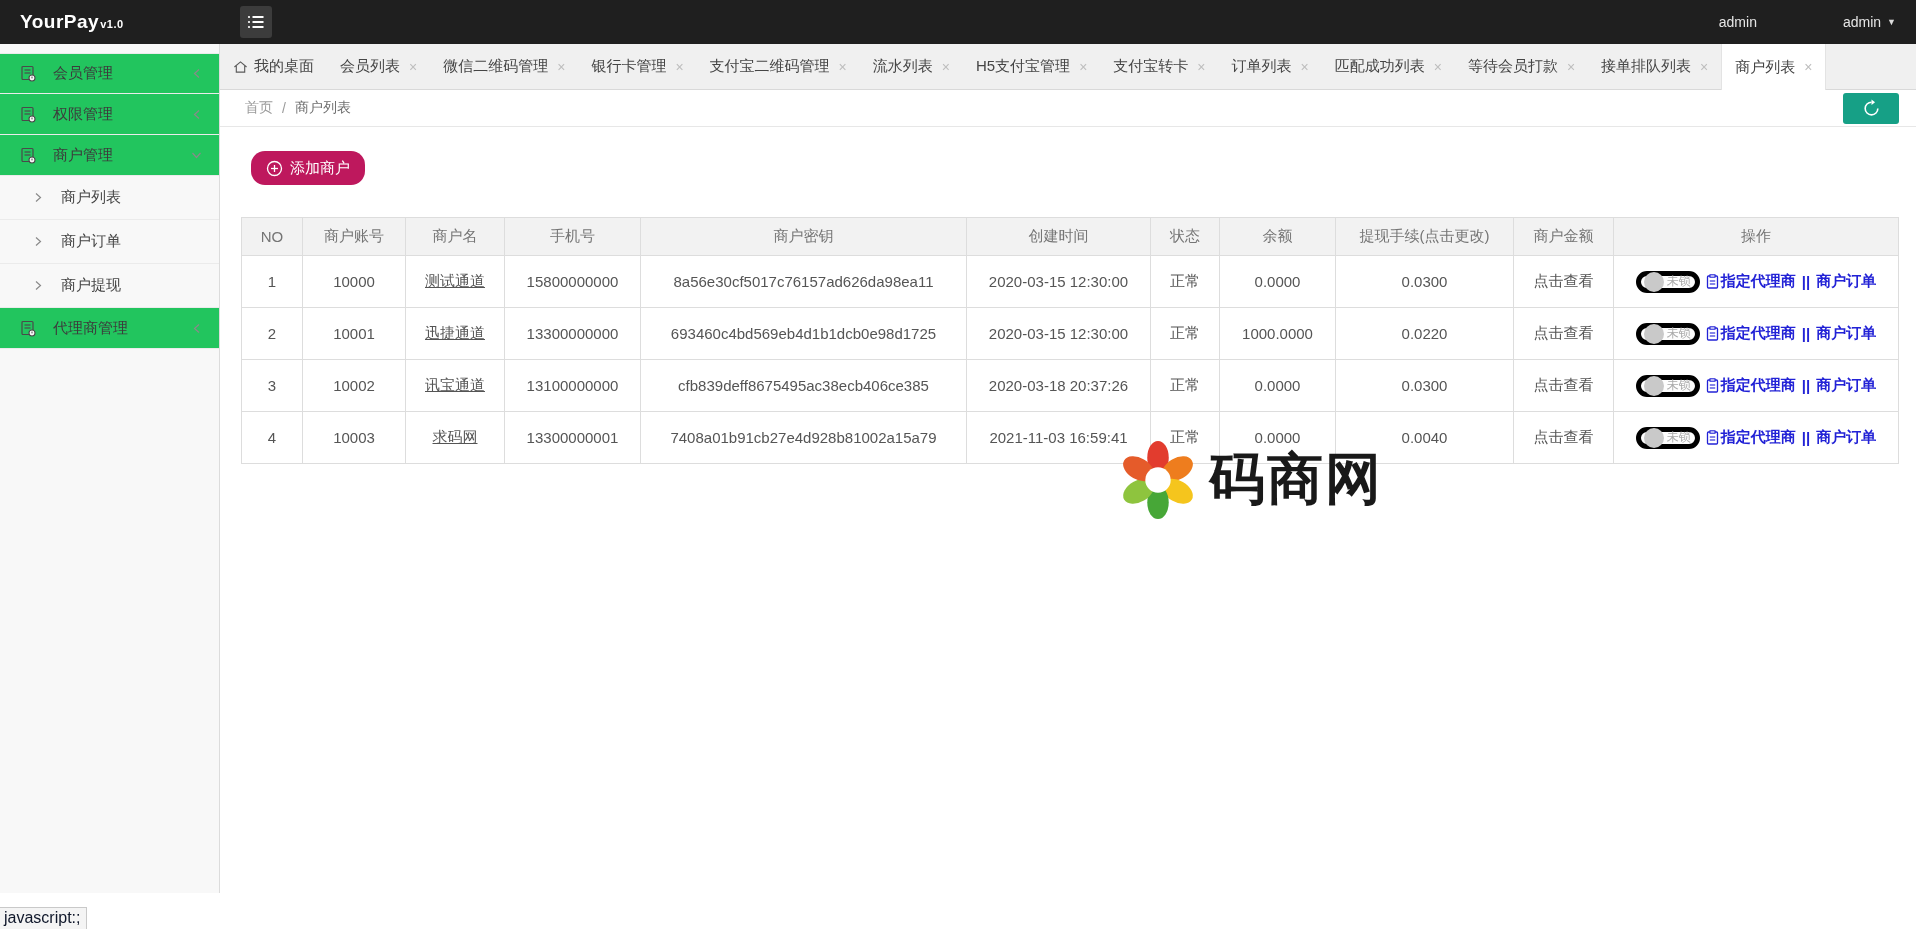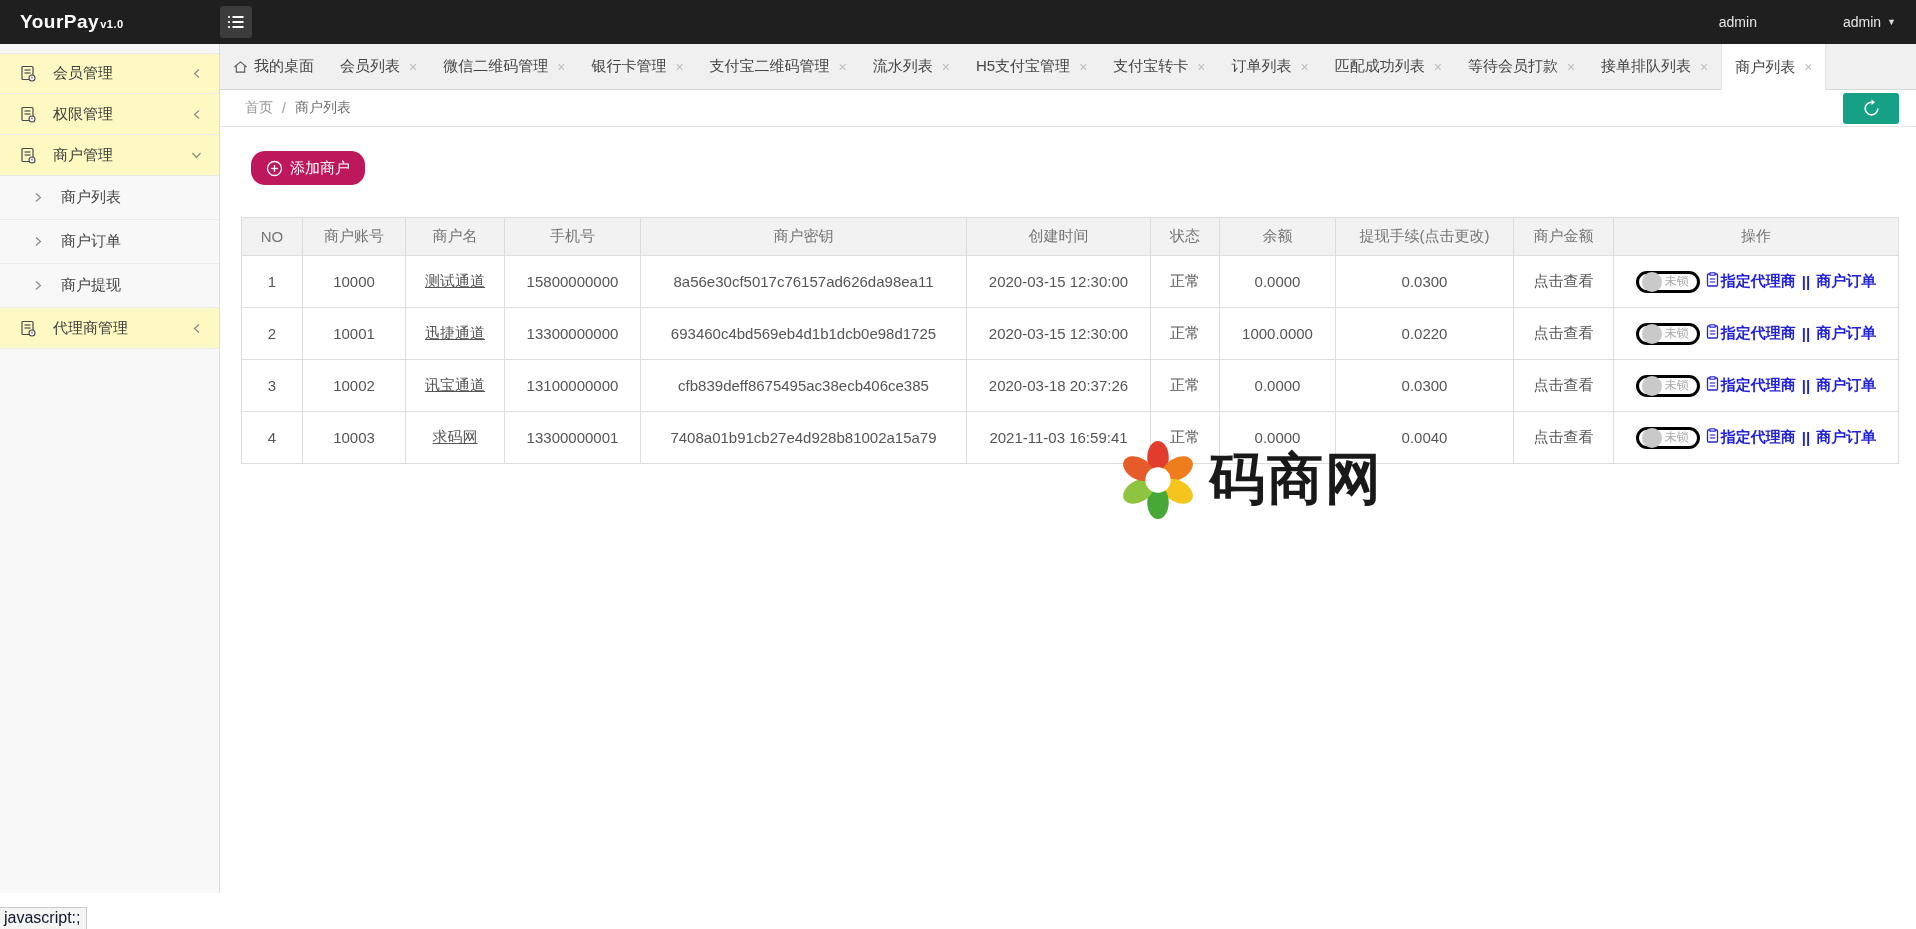--- a/index.html
+++ b/index.html
@@ -1,37 +1,37 @@
 <!DOCTYPE html>
 <html><head>
 <meta charset="utf-8">
 <style>
   * { margin:0; padding:0; box-sizing:border-box; }
   html,body { width:1916px; height:929px; overflow:hidden; background:#fff;
     font-family:"Liberation Sans","DejaVu Sans",sans-serif; }
 
   
   .topbar { position:relative; height:44px; background:#1f1f1f; display:flex; align-items:center; }
-  .brand { width:220px; padding-left:20px; color:#fff; font-size:19px; font-weight:bold; letter-spacing:.5px; }
+  .brand { width:240px; padding-left:20px; color:#fff; font-size:19px; font-weight:bold; letter-spacing:.5px; }
   .brand .ver { font-size:11px; font-weight:bold; margin-left:1px; }
   .hamburger { width:32px; height:32px; background:#3c3c3c; border:none; border-radius:3px;
     display:flex; align-items:center; justify-content:center; cursor:pointer; margin-left:0px; }
   .top-right { position:absolute; right:20px; top:0; height:44px; display:flex; align-items:center; gap:38px; }
   .top-hello { color:#e6e6e6; font-size:14px; }
   .top-user { color:#e6e6e6; font-size:14px; display:flex; align-items:center; gap:6px; cursor:pointer;margin-left:48px; }
   .top-user .caret { font-size:9px; color:#dcdcdc; }
 
   
   .layout { display:flex; height:885px; background:#fff; }
 
   
   .sidebar { width:220px; min-width:220px; background:#f8f8f8; border-right:1px solid #dcdcdc;
     height:849px; padding-top:9px; }
   .s-item { height:41px; display:flex; align-items:center; padding:0 16px 0 20px;
-    border-bottom:1px solid #ebebeb; color:#3c3c3c; font-size:15px; cursor:pointer; background:#fef9c3; }
+    border-bottom:1px solid #ebebeb; color:#3c3c3c; font-size:15px; cursor:pointer; background:#22c55e; }
   .s-item:first-child { border-top:1px solid #ebebeb; }
   .s-item .mi { margin-right:16px; display:flex; }
   .s-item .lbl { flex:1; }
   .s-sub { height:44px; display:flex; align-items:center; padding-left:33px;
     border-bottom:1px solid #ebebeb; color:#444; font-size:15px; cursor:pointer; }
   .s-sub .arr { margin-right:18px; display:flex; }
 
   
   .main { flex:1; display:flex; flex-direction:column; }
 
@@ -59,26 +59,26 @@
     font-family:inherit; }
 
   
   table.grid { border-collapse:collapse; margin-top:32px; table-layout:fixed; width:1657px;border-radius:29px; }
   table.grid th, table.grid td { border:1px solid #ddd; text-align:center; font-weight:normal; }
   table.grid th { background:#f2f2f2; color:#757575; font-size:15px; height:38px; }
   table.grid td { height:52px; color:#555; font-size:15px; background:#fff; }
   td.merchant-name span { text-decoration:underline; cursor:pointer;margin-top:31px; }
   td.fee span, td.amount span { cursor:pointer; }
   .ops-cell { display:flex; align-items:center; justify-content:center; gap:6px; }
-  .toggle { display:inline-flex; align-items:center; width:64px; height:22px; border:3px solid #000000;
+  .toggle { display:inline-flex; align-items:center; width:64px; height:22px; border:5px solid #000000;
     border-radius:13px; background:#fdfdfd; cursor:pointer; }
   .toggle .knob { width:20px; height:20px; border-radius:50%; background:#c9c9c9; margin:0 3px 0 3px; }
   .toggle .tlabel { font-size:12px; color:#aaa; }
   .oplink { color:#2222d6; font-weight:bold; font-size:15px; text-decoration:none; cursor:pointer;
-    display:inline-flex; align-items:flex-start; gap:2px; }
+    display:inline-flex; align-items:center; gap:2px; }
   .opsep { color:#2222d6; font-weight:bold; font-size:15px; }
 
   
   .watermark { position:absolute; left:895px; top:310px; display:flex; align-items:center; gap:8px;
     pointer-events:none; z-index:5; }
   .watermark .wm-text { font-size:56px; font-weight:bold; color:#191919; letter-spacing:2px; }
 
   
   .statusbar { position:fixed; left:0; bottom:0; background:#f4f4f4; border:1px solid #c9c9c9;
     border-left:none; border-bottom:none; padding:1px 6px 2px 4px; font-size:16px; color:#0f172a; }

